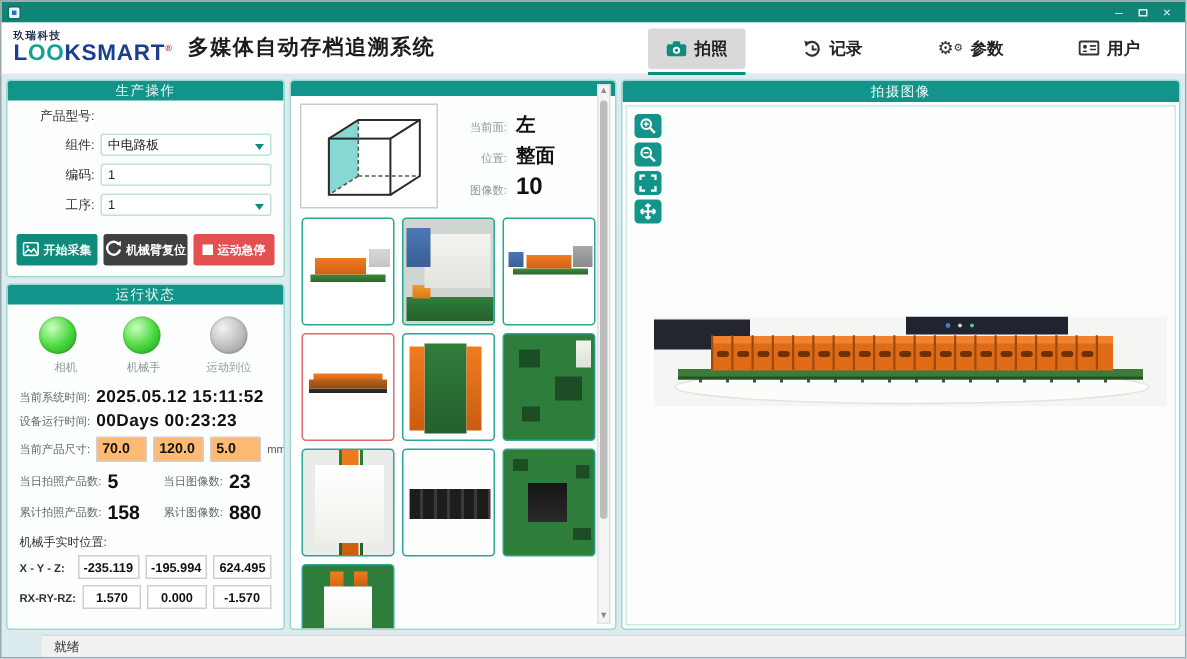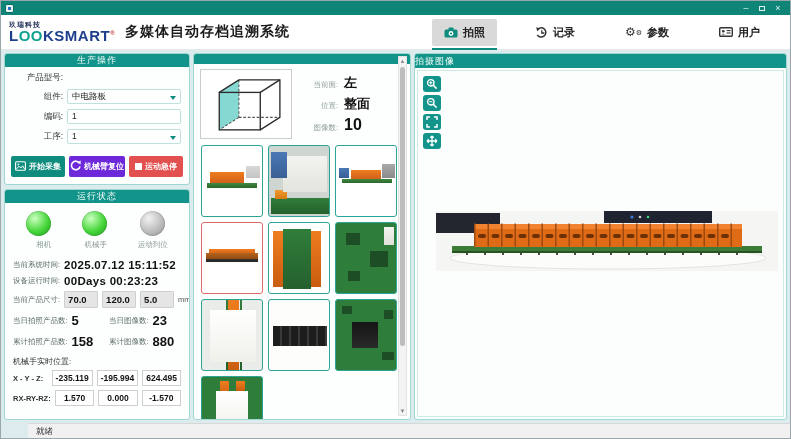--- a/index.html
+++ b/index.html
@@ -41,37 +41,37 @@
   
   .prod { flex:0 0 auto; }
   .prod .rows { padding:5px 8px 6px; }
   .frow { display:flex; align-items:center; margin-bottom:5px; }
   .frow label { width:50px; text-align:right; font-size:8.5px; color:#333; margin-right:4px; flex:0 0 auto; }
   .fbox { position:relative; flex:1; height:15px; border:1px solid #bfe0dc; border-radius:2px; background:#fff; font-size:8.5px; color:#222; line-height:13px; padding:0 4px; }
   .fbox .chev { position:absolute; right:4px; top:6px; width:0; height:0; border-left:3px solid transparent; border-right:3px solid transparent; border-top:4px solid #0f8c7e; }
   .btn-row { display:flex; gap:4px; padding:1px 6px 7px; }
   .abtn { flex:1; border:none; border-radius:2px; color:#fff; font-size:8px; font-weight:bold; padding:4px 1px; display:flex; align-items:center; justify-content:center; gap:3px; cursor:pointer; font-family:inherit; white-space:nowrap; }
   .abtn.teal { background:#0f8c7e; }
-  .abtn.green { background:#6d28d9;justify-content:center; }
+  .abtn.green { background:#404040;justify-content:center; }
   .abtn.red { background:#e25050; }
   .stop-sq { width:7px; height:7px; background:#fff; display:inline-block; flex:0 0 auto; }
 
   
   .statusp { flex:1; display:flex; flex-direction:column; }
   .lights { display:flex; justify-content:space-around; padding:8px 6px 2px; }
   .lightwrap { text-align:right; }
   .light { width:25px; height:25px; border-radius:50%; margin:0 auto 4px; background:radial-gradient(circle at 35% 30%, #f2f2f2, #b9b9b9 60%, #8f8f8f); box-shadow:inset 0 0 2px rgba(0,0,0,.3); }
   .light.on { background:radial-gradient(circle at 35% 30%, #c9ffc0, #47d63a 55%, #1f9c1f); }
   .light-label { font-size:7.5px; color:#8a9a97; }
   .kv { display:flex; align-items:center; padding:2px 8px; }
   .kv .k { font-size:7.5px; color:#5a6b68; margin-right:4px; white-space:nowrap; }
   .kv .v { font-size:11.5px; font-weight:bold; color:#111; letter-spacing:.3px; }
   .kv.time { margin-top:5px; }
   .sizeboxes { display:flex; gap:4px; align-items:center; flex:1; }
-  .sbox { border:1px solid #cfcfcf; border-radius:1px; background:#e5e5e5; font-size:9.5px; font-weight:bold; color:#111; padding:2px 3px; min-width:34px; }
+  .sbox { border:1px solid #cfcfcf; border-radius:1px; background:#fdba74; font-size:9.5px; font-weight:bold; color:#111; padding:2px 3px; min-width:34px; }
   .unit { font-size:7.5px; color:#555; }
   .counts { display:flex; padding:3px 8px; }
   .counts .pair { display:flex; align-items:center; gap:4px; }
   .counts .pair.first { width:96px; }
   .counts .k { font-size:7.5px; color:#5a6b68; white-space:nowrap; }
   .counts .n { font-size:13px; font-weight:bold; color:#111; }
   .pospanel { padding:4px 8px 0; }
   .pos-title { font-size:8px; color:#333; font-weight:normal; margin-bottom:3px; }
   .posrow { display:flex; align-items:center; margin-bottom:4px; }
   .posrow .k { width:42px; font-size:7.5px; font-weight:bold; color:#333; white-space:nowrap; }
@@ -142,21 +142,21 @@
     linear-gradient(#1d4d24,#1d4d24) 22px 44px/8px 8px no-repeat,
     #2f7d3b; }
   
   .vscroll { position:absolute; top:2px; right:3px; bottom:3px; width:9px; background:#f4f4f4; border:1px solid #e2e2e2; }
   .vscroll .arrow { position:absolute; left:0; right:0; height:8px; color:#8a8a8a; font-size:6px; text-align:center; line-height:8px; }
   .vscroll .arrow.up { top:0; } .vscroll .arrow.down { bottom:0; }
   .vscroll .sthumb { position:absolute; left:1px; right:1px; top:10px; height:78%; background:#bdbdbd; border-radius:3px; }
 
   
   .right-col { flex:1; display:flex; flex-direction:column; position:relative; }
-  .right-h { height:14px; background:#12948a; color:#f2fbfa; font-size:9px; text-align:left; line-height:14px; letter-spacing:1px; flex:0 0 auto; }
+  .right-h { height:14px; background:#12948a; color:#f2fbfa; font-size:9px; text-align:center; line-height:14px; letter-spacing:1px; flex:0 0 auto; }
   .viewer { position:relative; flex:1; background:#fcfefd; margin:2px; border:1px solid #cfe9e5; }
   .tools { position:absolute; left:5px; top:5px; display:flex; flex-direction:column; gap:3px; z-index:2; }
   .tool { width:18px; height:16px; background:#12948a; border:none; border-radius:3px; display:flex; align-items:center; justify-content:center; cursor:pointer; padding:0; }
   .shot { position:absolute; left:18px; top:140px; width:342px; height:60px; }
 
   
   .statusbar { height:15px; background:#f1f1f1; border-top:1px solid #d8d8d8; font-size:8.5px; color:#333; line-height:14px; padding:0 8px; flex:0 0 auto;margin-left:27px; }
 </style>
 </head>
 <body>
@@ -275,21 +275,21 @@
             <div class="light on"></div>
             <div class="light-label">机械手</div>
           </div>
           <div class="lightwrap">
             <div class="light"></div>
             <div class="light-label">运动到位</div>
           </div>
         </div>
         <div class="kv time">
           <span class="k">当前系统时间:</span>
-          <span class="v">2025.07.12 15:11:52</span>
+          <span class="v">2025.05.12 15:11:52</span>
         </div>
         <div class="kv">
           <span class="k">设备运行时间:</span>
           <span class="v">00Days  00:23:23</span>
         </div>
         <div class="kv">
           <span class="k">当前产品尺寸:</span>
           <span class="sizeboxes">
             <span class="sbox">70.0</span>
             <span class="sbox">120.0</span>

